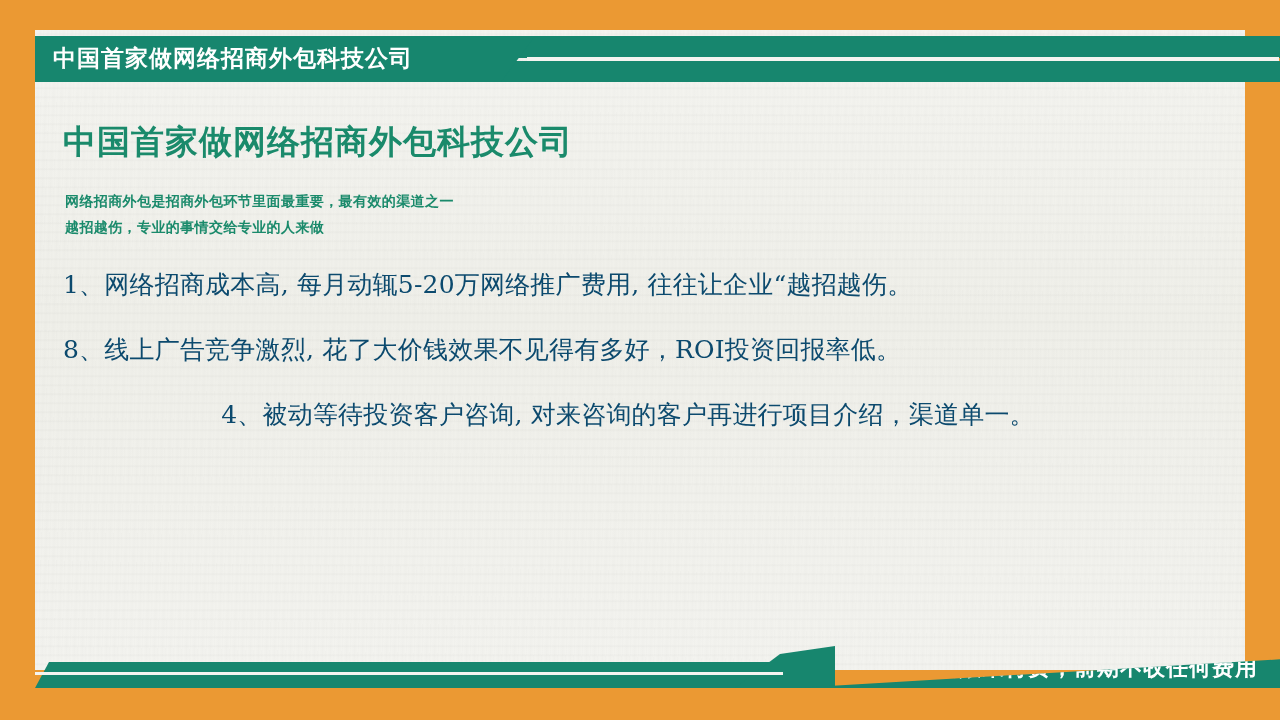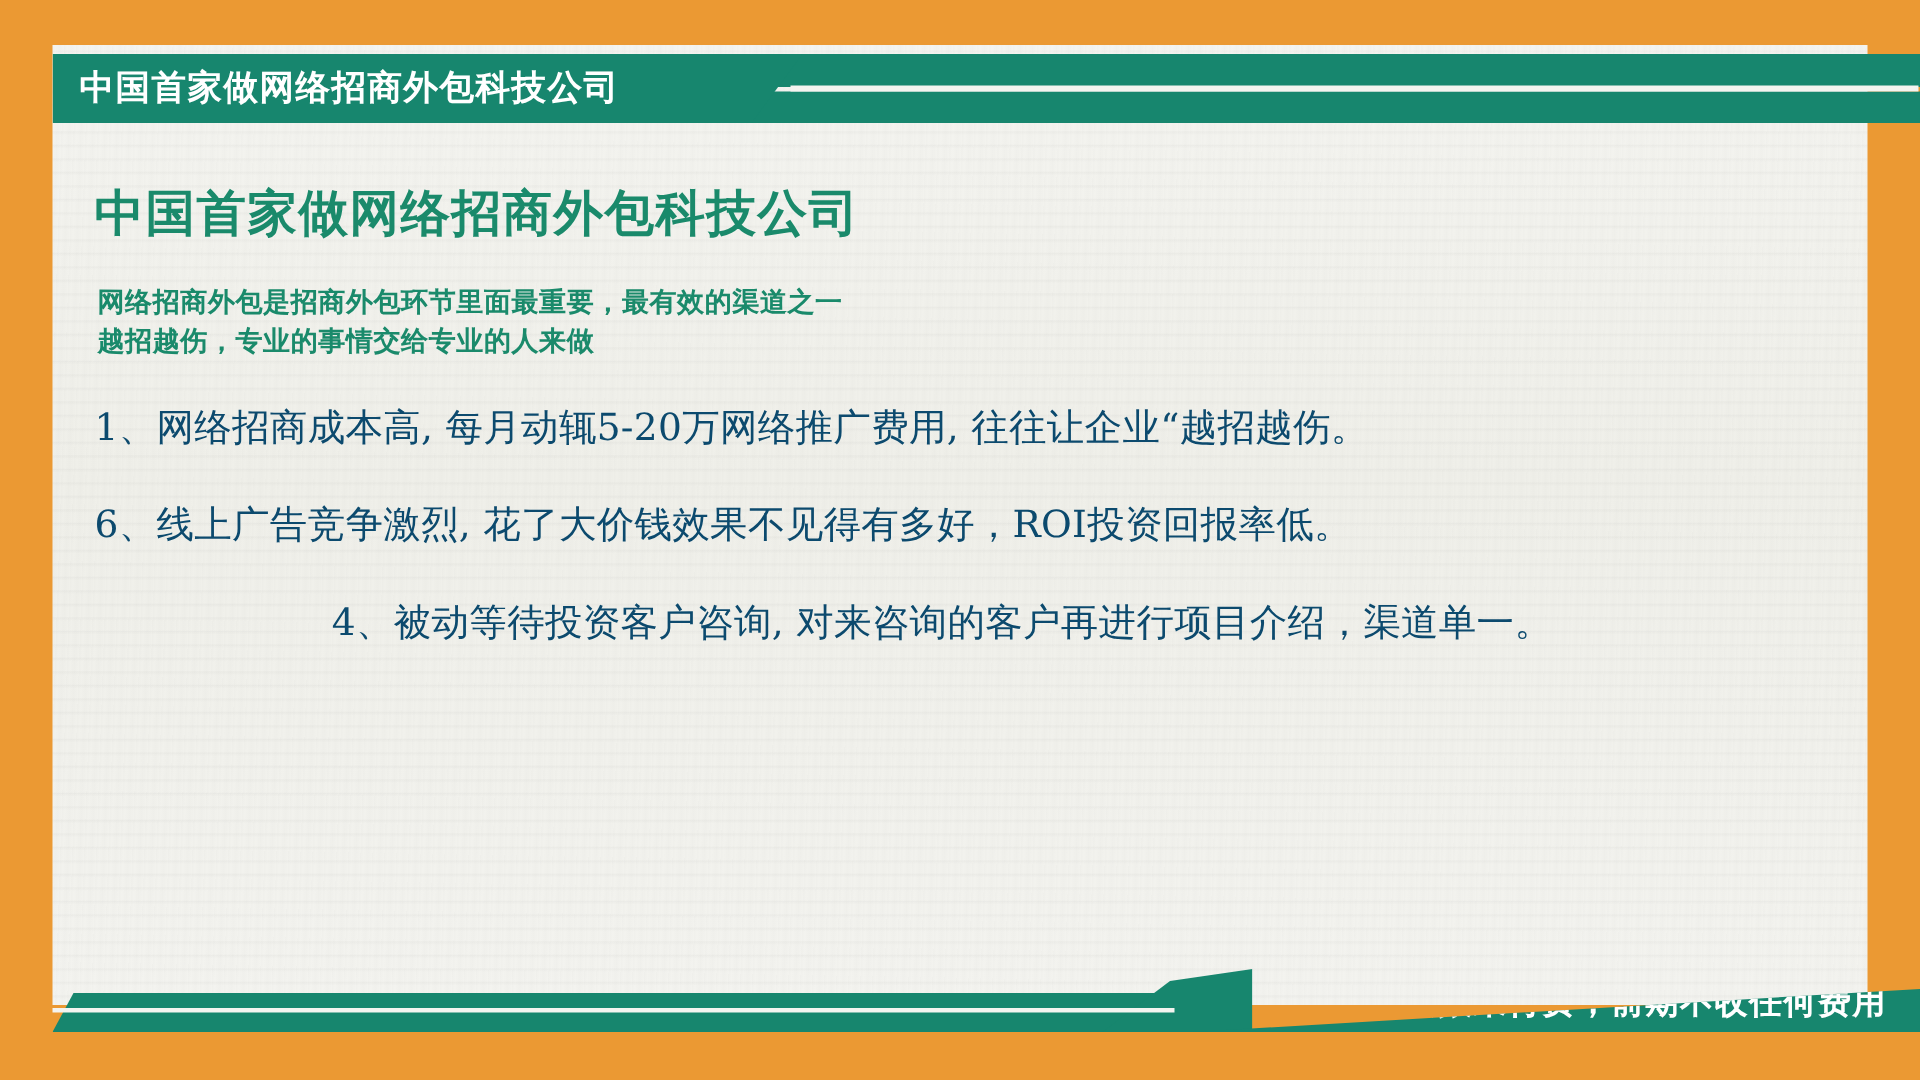--- a/index.html
+++ b/index.html
@@ -121,21 +121,21 @@
     margin: 0 0 0 3px;
     line-height: 48px;
     white-space: nowrap;
   }
   .subtitle-block {
     margin-top: 22px;
     margin-left: 5px;
   }
   .subtitle-line {
     color: #1a8a6b;
-    font-size: 18px;
+    font-size: 14px;
     font-weight: bold;
     line-height: 26px;
     letter-spacing: 0.4px;
     white-space: nowrap;
   }
 
   .body-list {
     margin-top: 22px;
     margin-left: 3px;
   }
@@ -226,21 +226,21 @@
 
     <h1 class="slide-title">中国首家做网络招商外包科技公司</h1>
 
     <div class="subtitle-block">
       <div class="subtitle-line">网络招商外包是招商外包环节里面最重要，最有效的渠道之一</div>
       <div class="subtitle-line">越招越伤，专业的事情交给专业的人来做</div>
     </div>
 
     <div class="body-list">
       <p class="body-item">1、网络招商成本高, 每月动辄5-20万网络推广费用, 往往让企业“越招越伤。</p>
-      <p class="body-item">6、线上广告竞争激烈, 花了大价钱效果不见得有多好，ROI投资回报率低。</p>
+      <p class="body-item">8、线上广告竞争激烈, 花了大价钱效果不见得有多好，ROI投资回报率低。</p>
       <p class="body-item">4、被动等待投资客户咨询, 对来咨询的客户再进行项目介绍，渠道单一。</p>
     </div>
 
   </div>
 
   <div class="footer-band">
     <div class="footer-left"></div>
     <div class="footer-wedge"></div>
     <div class="footer-right">
       <div class="footer-text">按效果付费，前期不收任何费用</div>

